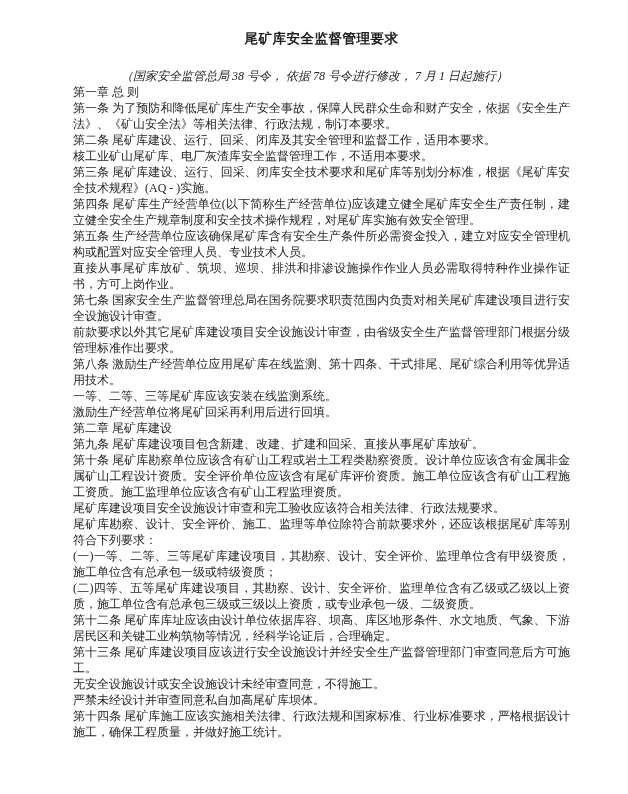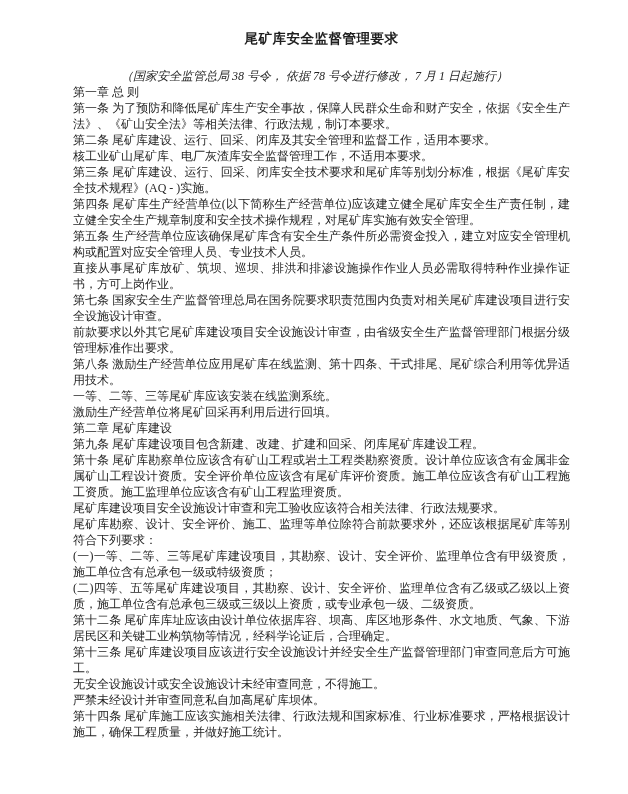--- a/index.html
+++ b/index.html
@@ -59,21 +59,21 @@
         <p class="para">第三条 尾矿库建设、运行、回采、闭库安全技术要求和尾矿库等别划分标准，根据《尾矿库安全技术规程》(AQ - )实施。</p>
         <p class="para">第四条 尾矿库生产经营单位(以下简称生产经营单位)应该建立健全尾矿库安全生产责任制，建立健全安全生产规章制度和安全技术操作规程，对尾矿库实施有效安全管理。</p>
         <p class="para">第五条 生产经营单位应该确保尾矿库含有安全生产条件所必需资金投入，建立对应安全管理机构或配置对应安全管理人员、专业技术人员。</p>
         <p class="para">直接从事尾矿库放矿、筑坝、巡坝、排洪和排渗设施操作作业人员必需取得特种作业操作证书，方可上岗作业。</p>
         <p class="para">第七条 国家安全生产监督管理总局在国务院要求职责范围内负责对相关尾矿库建设项目进行安全设施设计审查。</p>
         <p class="para">前款要求以外其它尾矿库建设项目安全设施设计审查，由省级安全生产监督管理部门根据分级管理标准作出要求。</p>
         <p class="para">第八条 激励生产经营单位应用尾矿库在线监测、第十四条、干式排尾、尾矿综合利用等优异适用技术。</p>
         <p class="para">一等、二等、三等尾矿库应该安装在线监测系统。</p>
         <p class="para">激励生产经营单位将尾矿回采再利用后进行回填。</p>
         <p class="para">第二章 尾矿库建设</p>
-        <p class="para">第九条 尾矿库建设项目包含新建、改建、扩建和回采、闭库尾矿库建设工程。</p>
+        <p class="para">第九条 尾矿库建设项目包含新建、改建、扩建和回采、直接从事尾矿库放矿。</p>
         <p class="para">第十条 尾矿库勘察单位应该含有矿山工程或岩土工程类勘察资质。设计单位应该含有金属非金属矿山工程设计资质。安全评价单位应该含有尾矿库评价资质。施工单位应该含有矿山工程施工资质。施工监理单位应该含有矿山工程监理资质。</p>
         <p class="para">尾矿库建设项目安全设施设计审查和完工验收应该符合相关法律、行政法规要求。</p>
         <p class="para">尾矿库勘察、设计、安全评价、施工、监理等单位除符合前款要求外，还应该根据尾矿库等别符合下列要求：</p>
         <p class="para">(一)一等、二等、三等尾矿库建设项目，其勘察、设计、安全评价、监理单位含有甲级资质，施工单位含有总承包一级或特级资质；</p>
         <p class="para">(二)四等、五等尾矿库建设项目，其勘察、设计、安全评价、监理单位含有乙级或乙级以上资质，施工单位含有总承包三级或三级以上资质，或专业承包一级、二级资质。</p>
         <p class="para">第十二条 尾矿库库址应该由设计单位依据库容、坝高、库区地形条件、水文地质、气象、下游居民区和关键工业构筑物等情况，经科学论证后，合理确定。</p>
         <p class="para">第十三条 尾矿库建设项目应该进行安全设施设计并经安全生产监督管理部门审查同意后方可施工。</p>
         <p class="para">无安全设施设计或安全设施设计未经审查同意，不得施工。</p>
         <p class="para">严禁未经设计并审查同意私自加高尾矿库坝体。</p>
         <p class="para">第十四条 尾矿库施工应该实施相关法律、行政法规和国家标准、行业标准要求，严格根据设计施工，确保工程质量，并做好施工统计。</p>

